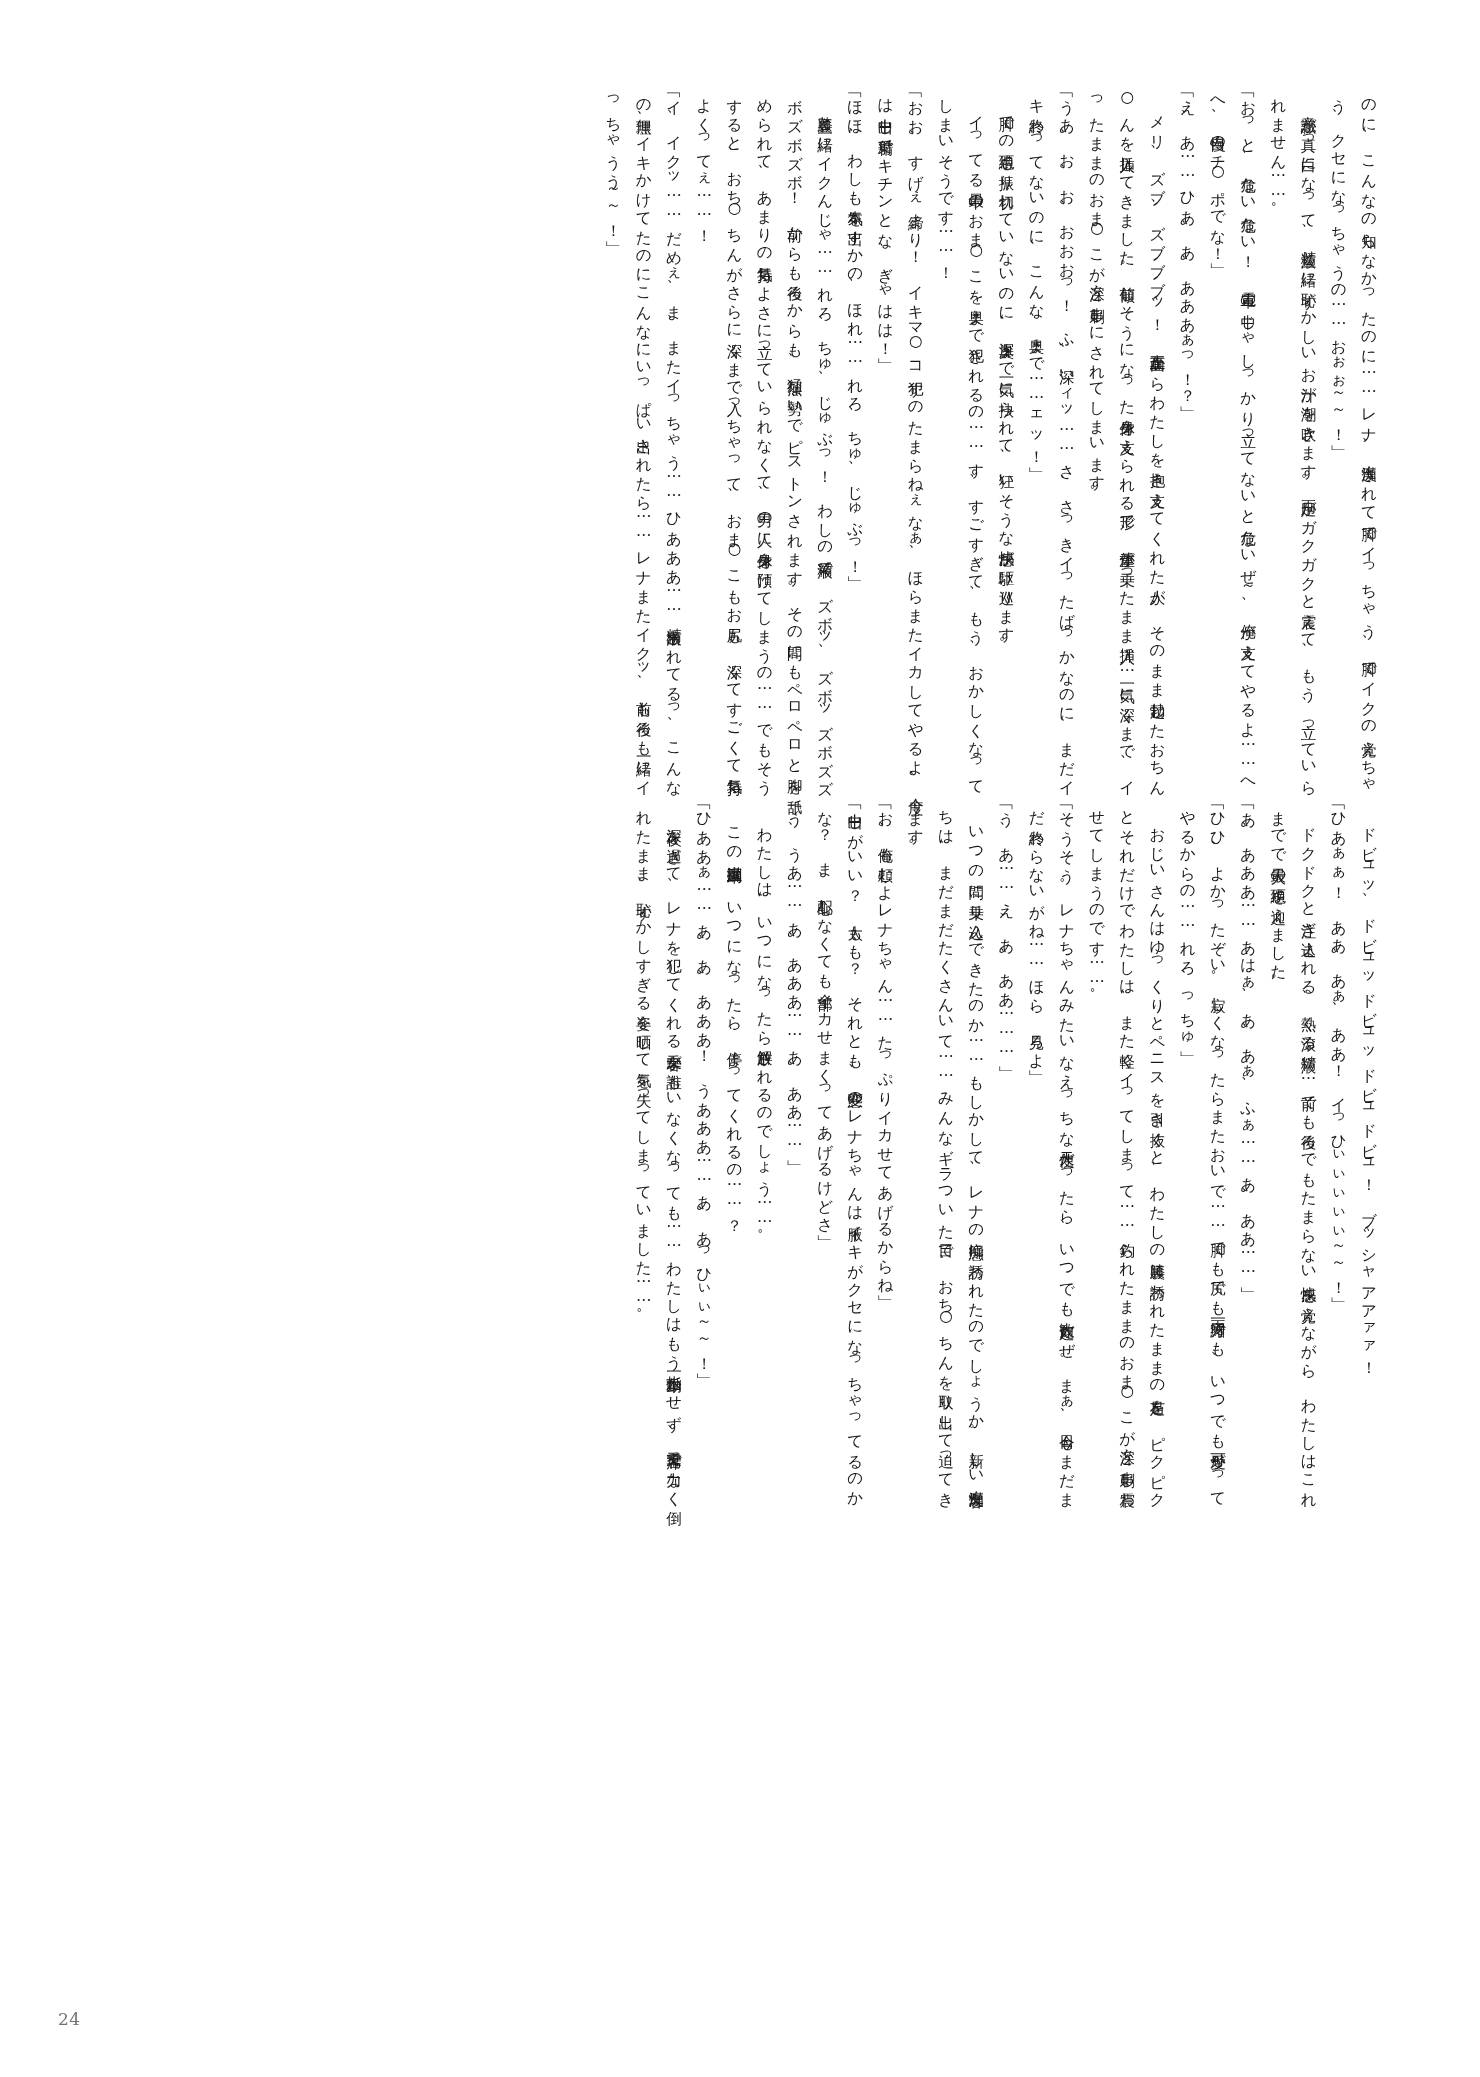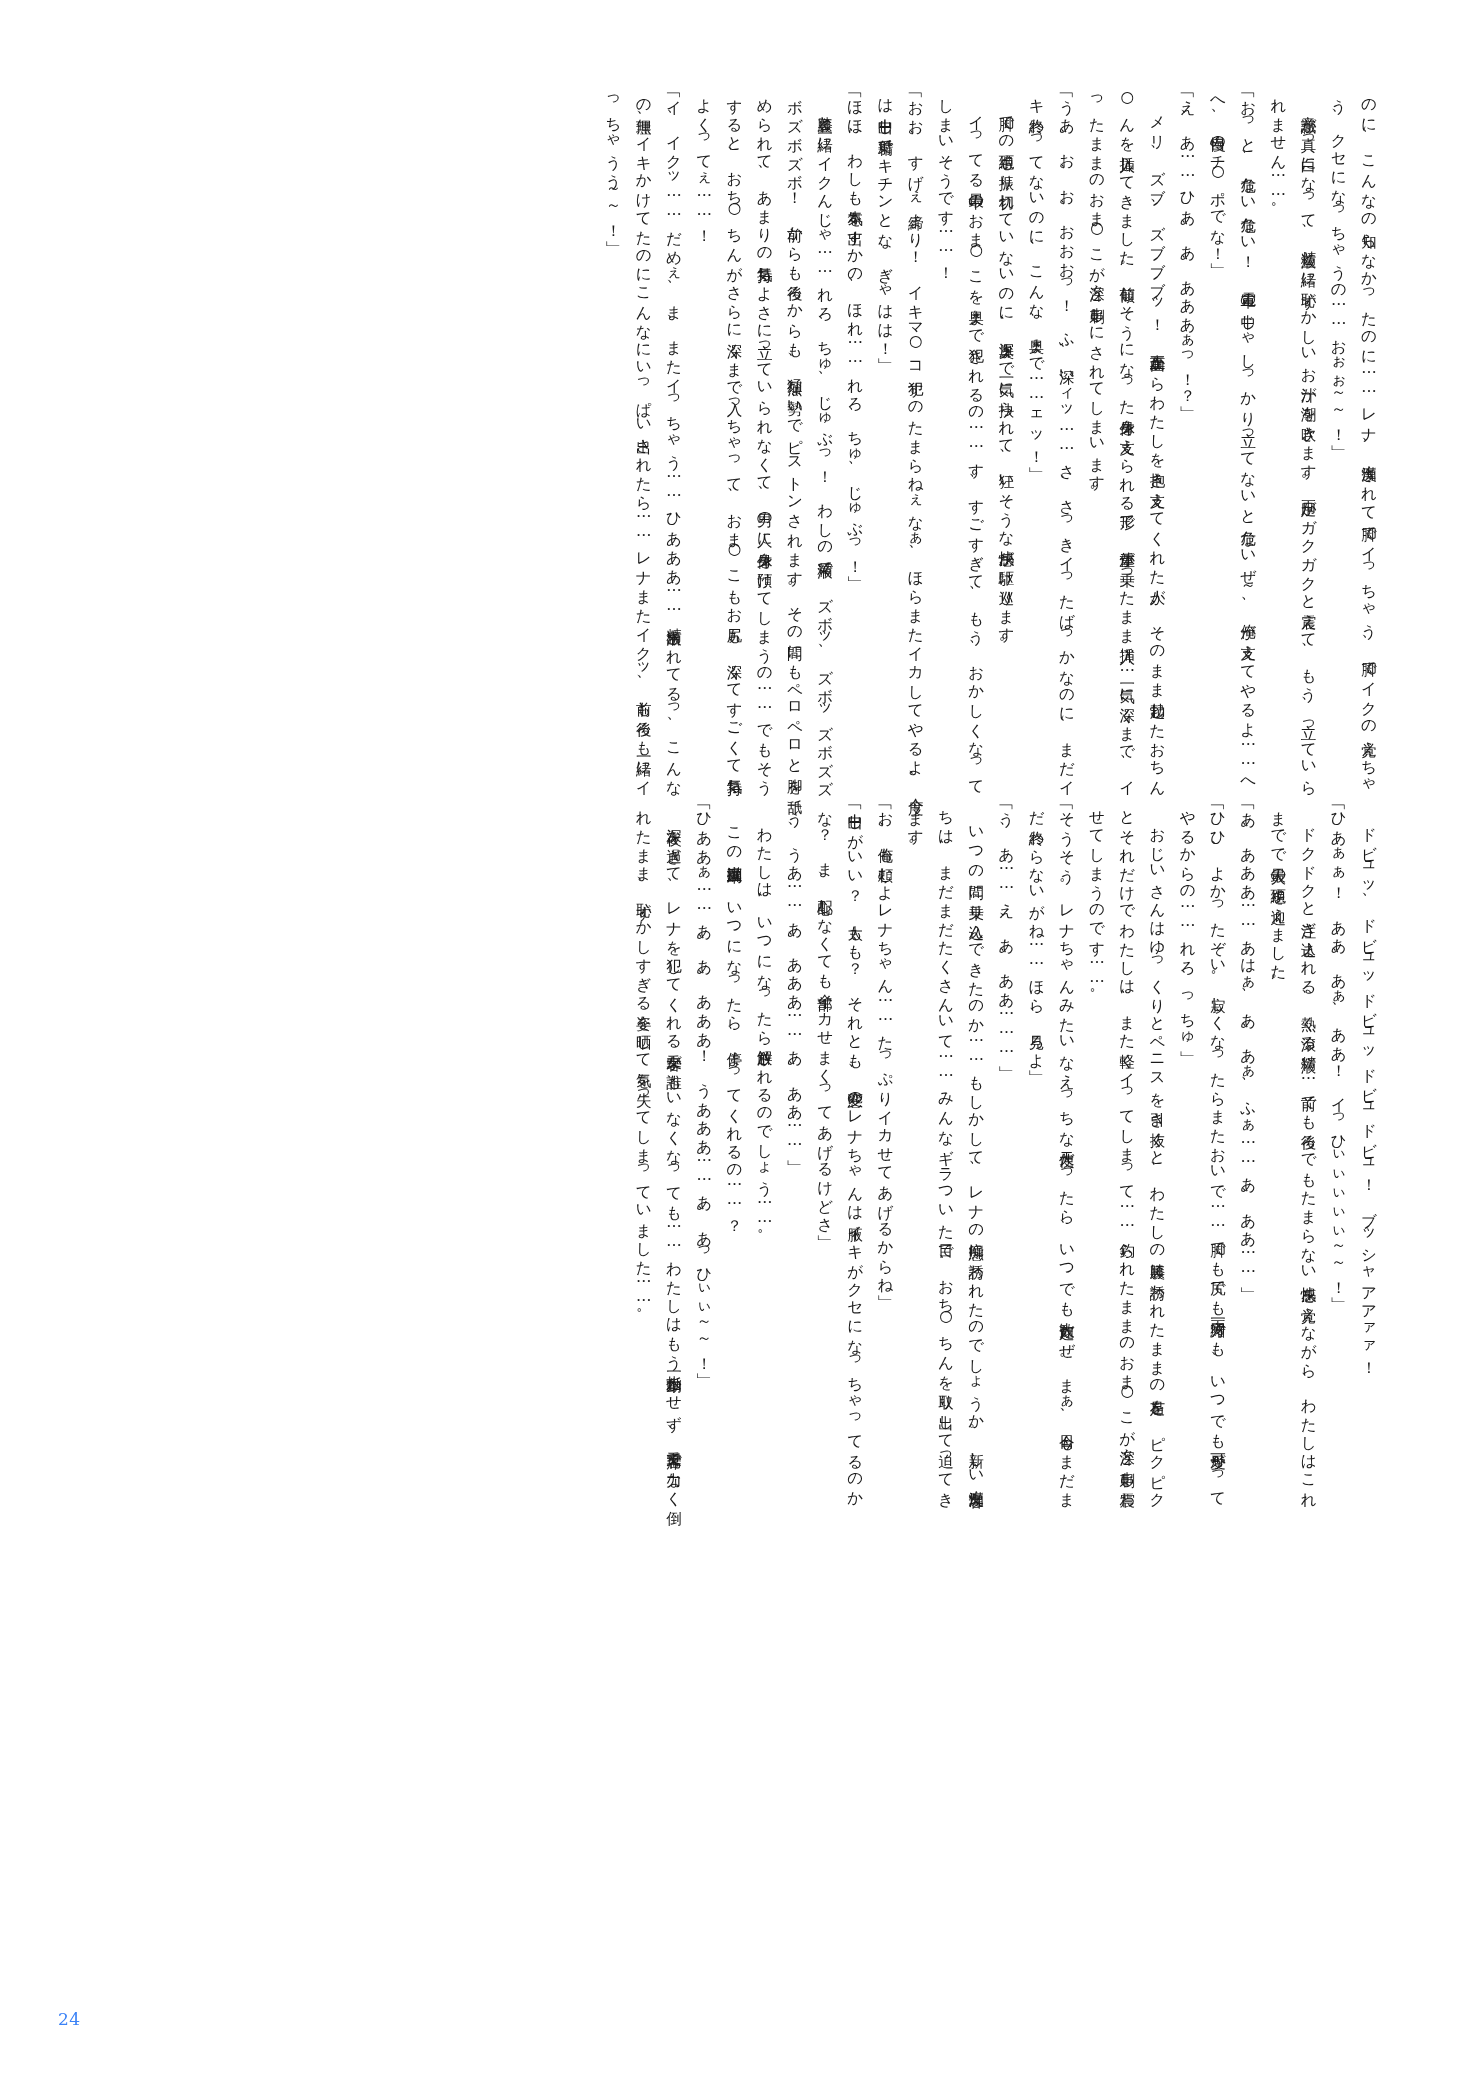--- a/index.html
+++ b/index.html
@@ -48,21 +48,21 @@
   .text-block p {
     margin: 0;
     padding: 0;
   }
   .page-number {
     position: absolute;
     left: 58px;
     bottom: 48px;
     font-size: 17px;
     font-family: "DejaVu Serif", "Liberation Serif", serif;
-    color: #3b82f6;
+    color: #737373;
     letter-spacing: 0.02em;
   }
 </style>
 </head>
 <body>
 
 <div class="page">
 
   <div class="text-block" id="block-upper">
     <p>のに、こんなの知らなかったのに……レナ、痴漢されて脚でイっちゃう、脚でイクの覚えちゃう、クセになっちゃうの……おぉぉ～～！」</p>

